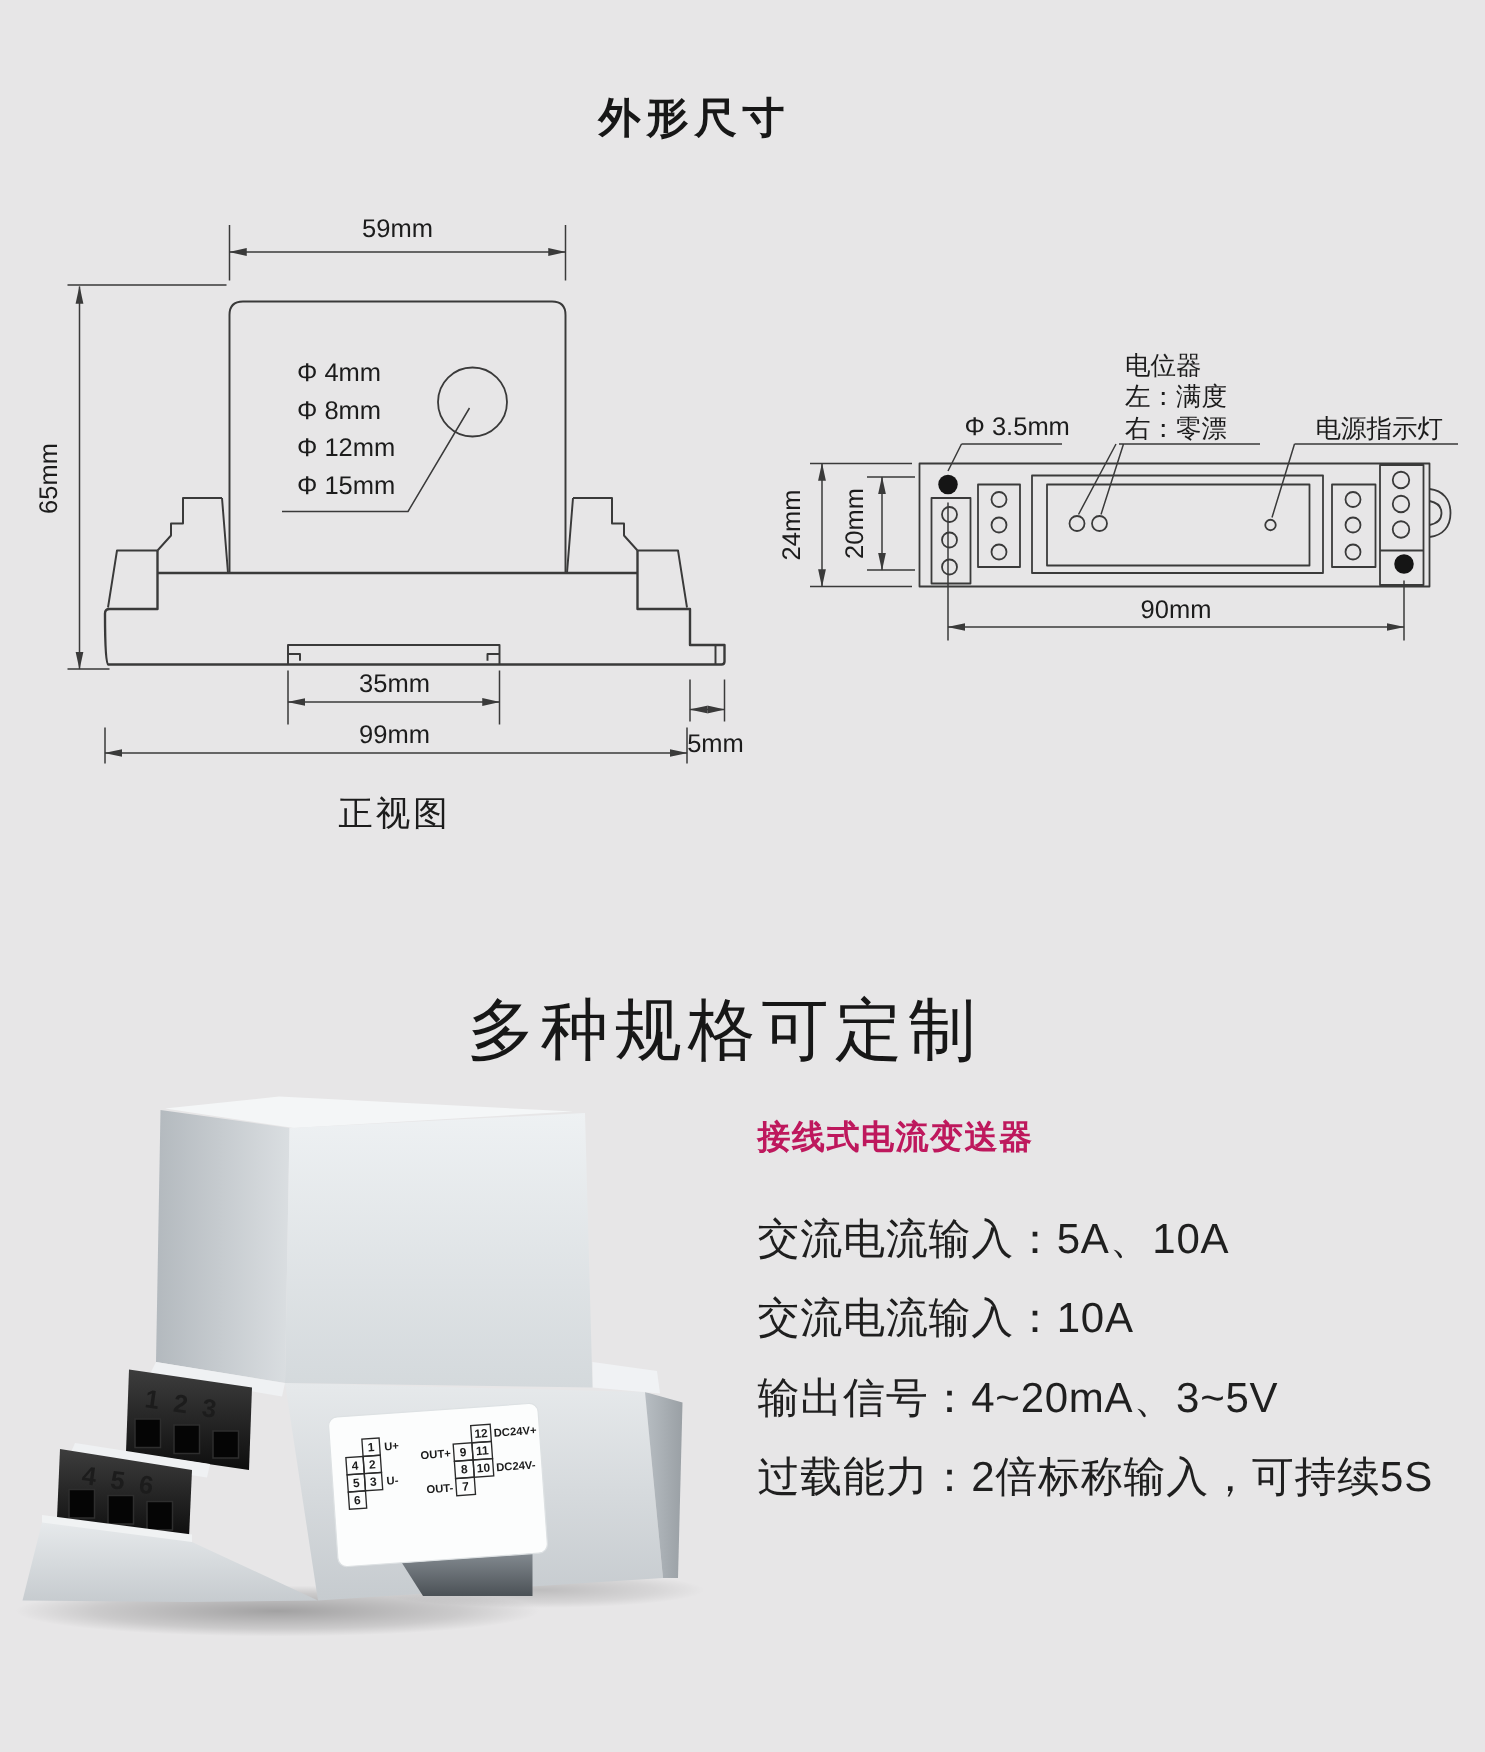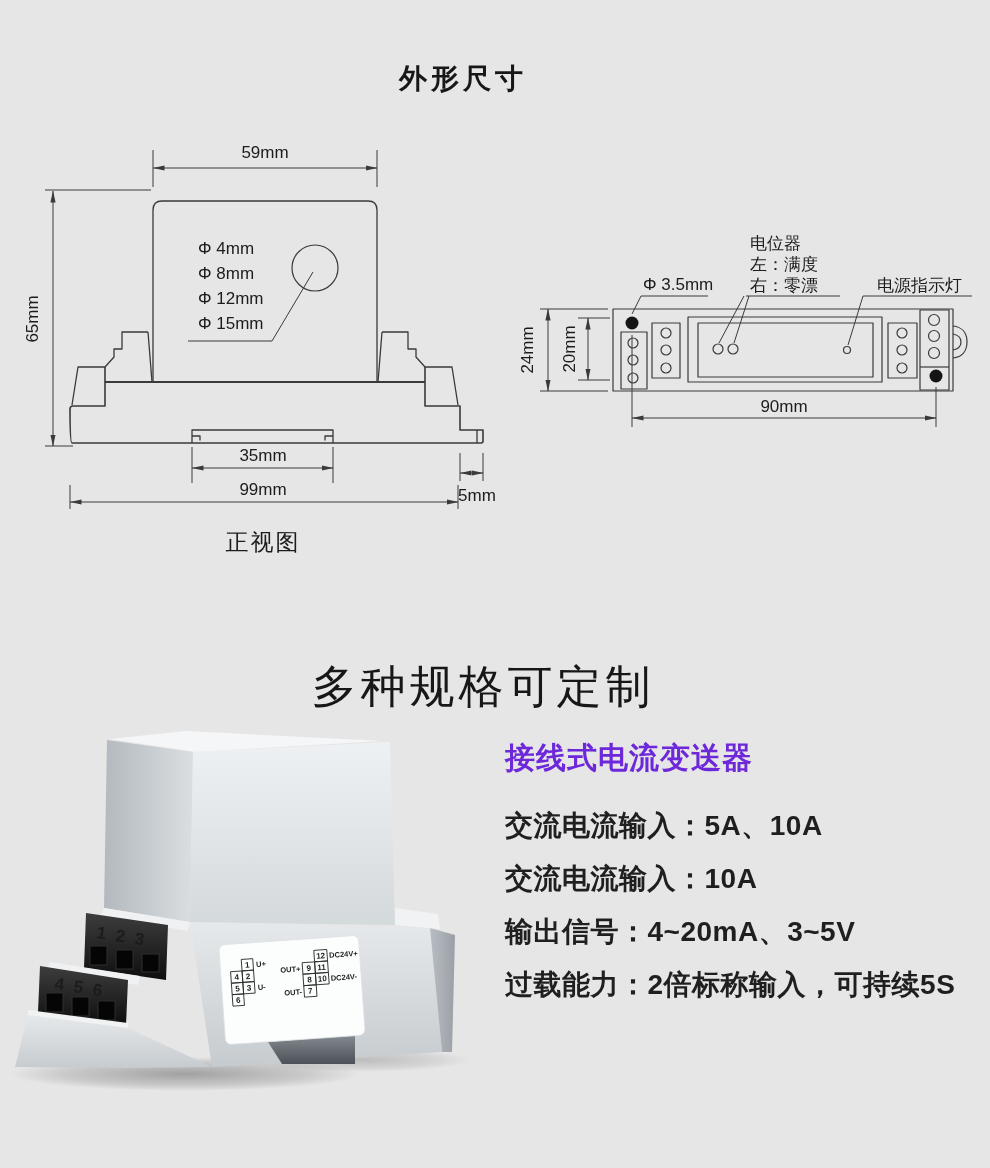--- a/index.html
+++ b/index.html
@@ -16,25 +16,25 @@
   .sec-title.t1{ top:60px; }
   .sec-title.t2{ top:620px; width:966px; font-size:45px; font-weight:400;margin-top:37px; }
   svg{ position:absolute; display:block; }
   #front-view{ left:25px; top:125px; }
   #top-view{ left:520px; top:215px; }
   #photo{ left:10px; top:712px; }
   .specs{
     position:absolute; left:505px; top:741px; width:475px;
   }
   .specs h3{
-    margin:0 0 36px 0; font-size:30px; line-height:34px; font-weight:700;
-    letter-spacing:1px; color:#6d28d9;
+    margin:0 0 36px 0; font-size:22px; line-height:34px; font-weight:700;
+    letter-spacing:1px; color:#be185d;
   }
   .specs p{
-    margin:0 0 23px 0; font-size:28px; line-height:30px; font-weight:700;
+    margin:0 0 23px 0; font-size:28px; line-height:30px; font-weight:400;
     color:#1f1f1f; letter-spacing:0.5px; white-space:nowrap;
   }
   .specs p.indent{ padding-left:146px; }
   
   text{ fill:#1c1c1c; }
   .dimtxt{ font-size:17px; font-family:"Liberation Sans","DejaVu Sans",sans-serif; }
   .cjk{ font-size:17px; }
   .cap{ font-size:23px; letter-spacing:2px; }
   .lbl8{ font-size:8px; font-weight:600; }
   .lbl7{ font-size:7.5px; font-weight:700; }

